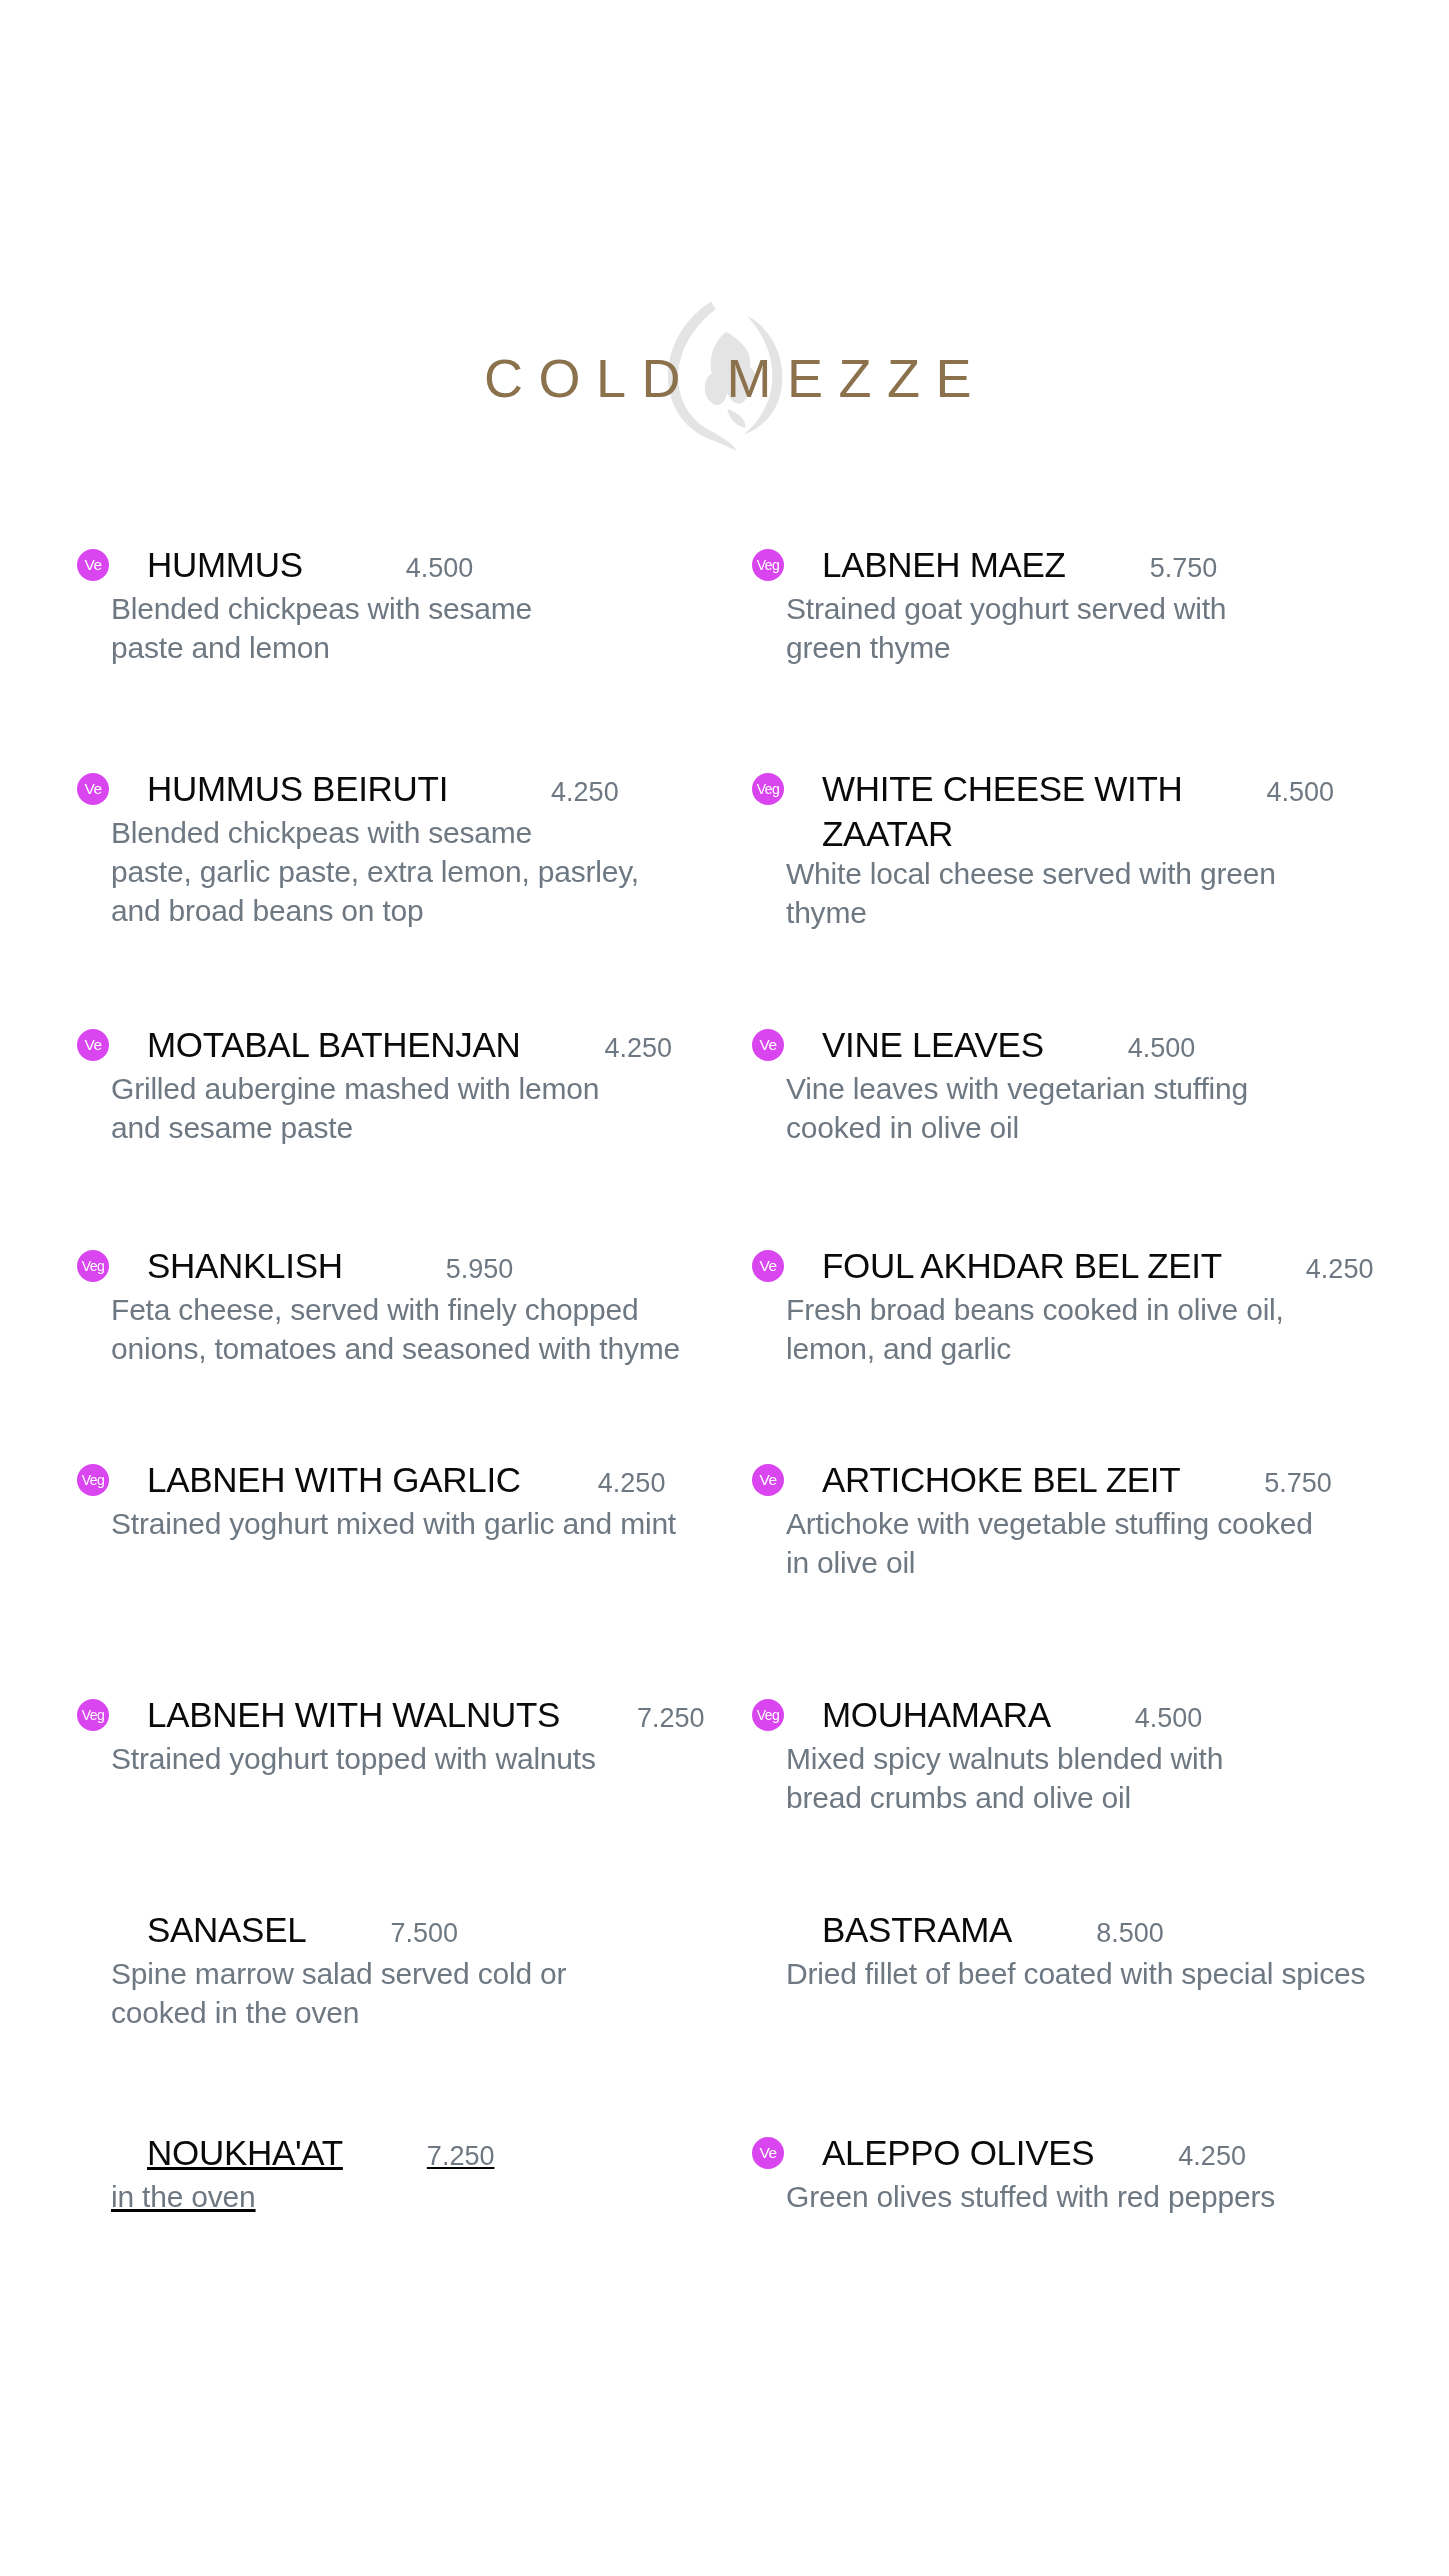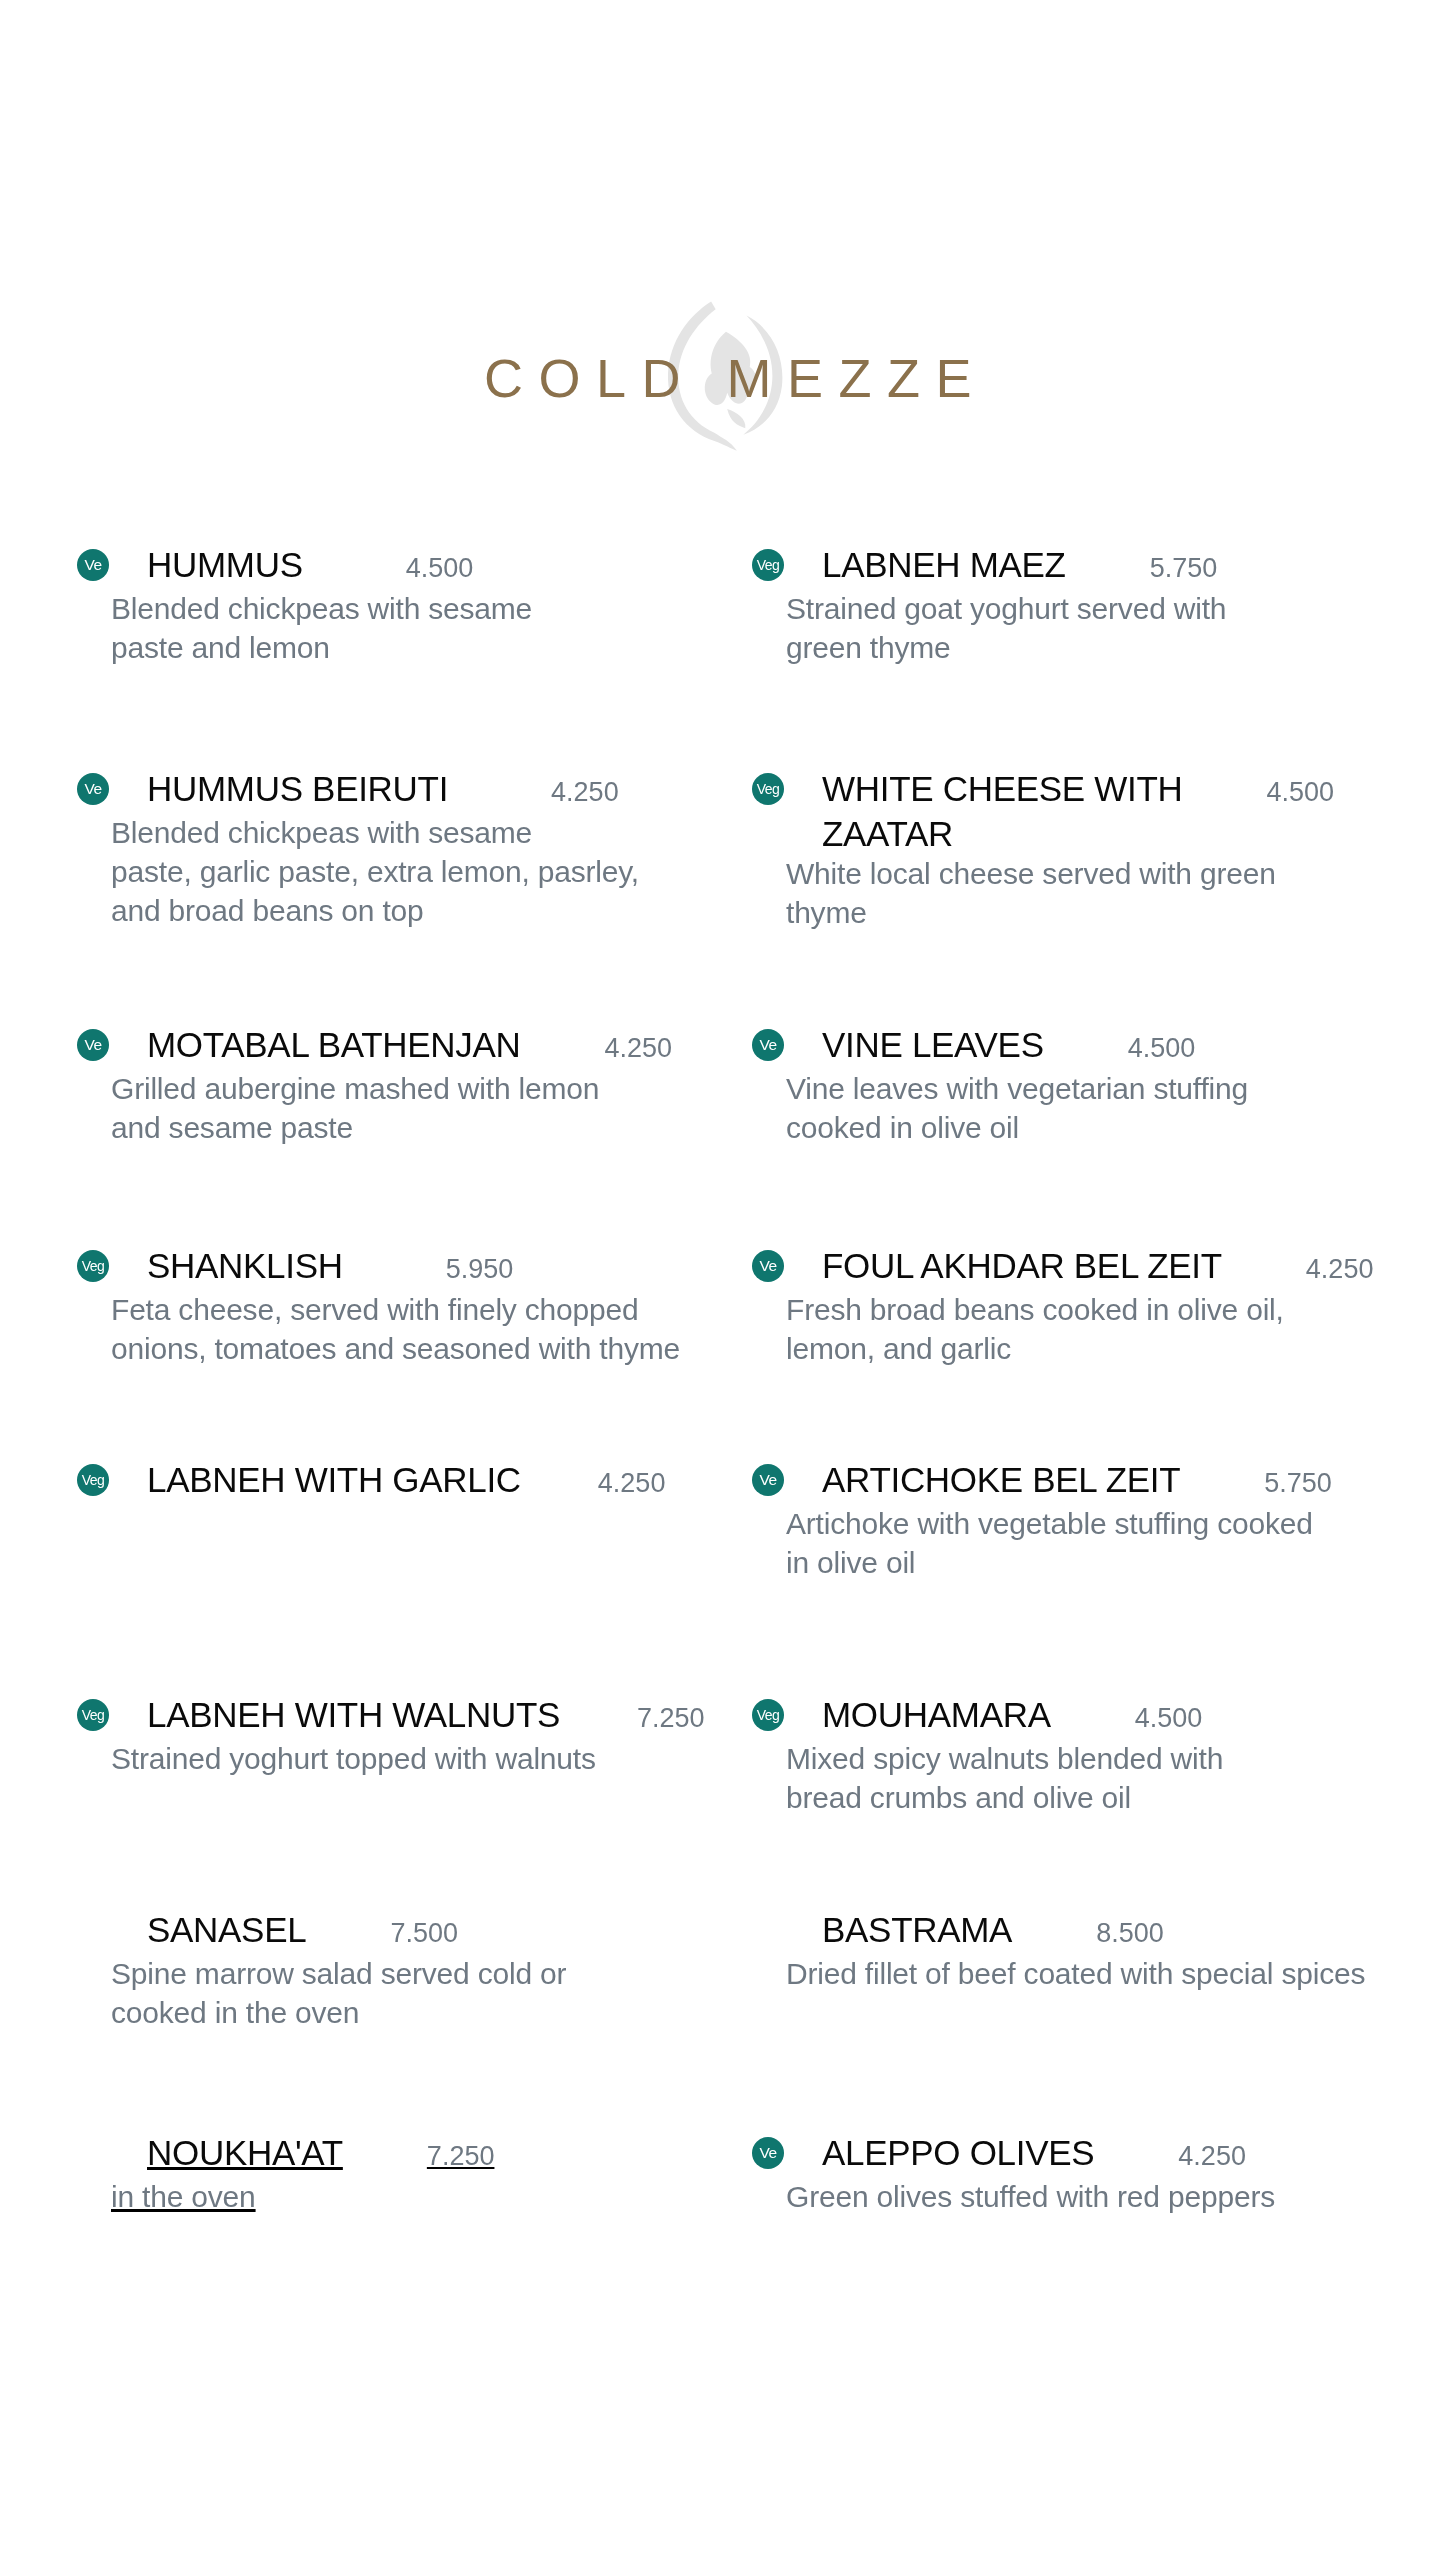--- a/index.html
+++ b/index.html
@@ -5,21 +5,21 @@
   html, body { margin: 0; padding: 0; background: #ffffff; }
   body { width: 1449px; height: 2576px; position: relative; overflow: hidden;
          font-family: "DejaVu Sans", "Liberation Sans", sans-serif; }
   .header { position: absolute; left: 0; top: 283px; width: 1449px; height: 180px; }
   .emblem { position: absolute; left: 650px; top: 13px; width: 148px; height: 155px; }
   .title { position: absolute; left: 0; top: 64px; width: 1449px; text-align: center;
            font-family: "Liberation Sans", sans-serif; font-size: 54px; letter-spacing: 15.5px;
            color: #8b714c; font-weight: normal; padding-left: 22px; box-sizing: border-box; }
   .item { position: absolute; width: 644px; }
   .badge { position: absolute; left: 0; top: 5.2px; width: 32px; height: 32px; border-radius: 50%;
-           background: #0f766e; color: #ffffff; font-family: "Liberation Sans", sans-serif;
+           background: #d946ef; color: #ffffff; font-family: "Liberation Sans", sans-serif;
            font-size: 15.5px; line-height: 32px; text-align: center; letter-spacing: -0.6px; }
   .name-row { position: relative; margin-left: 70px; display: flex; align-items: baseline; }
   .name { font-family: "Liberation Sans", sans-serif; font-size: 35px; color: #0a0a0a;
           font-weight: normal; line-height: 41px; letter-spacing: -0.3px; }
   .price { font-family: "Liberation Sans", sans-serif; font-size: 27px; color: #6e7882; line-height: 41px; }
   .desc { margin-left: 34px; font-family: "Liberation Sans", sans-serif; font-size: 30px;
           color: #6e7882; line-height: 39px; letter-spacing: -0.2px; }
 </style>
 </head>
 <body>
@@ -74,20 +74,21 @@
   <div class="desc">Feta cheese, served with finely chopped</div>
   <div class="desc">onions, tomatoes and seasoned with thyme</div>
 </div>
 
 <div class="item" style="left:77px; top:1459px;">
   <span class="badge" style="font-size:14px;">Veg</span>
   <div class="name-row">
       <span class="name">LABNEH WITH GARLIC</span>
       <span class="price" style="margin-left:77px;">4.250</span>
     </div>
+  <div class="desc">Strained yoghurt mixed with garlic and mint</div>
 </div>
 
 <div class="item" style="left:77px; top:1694px;">
   <span class="badge" style="font-size:14px;">Veg</span>
   <div class="name-row">
       <span class="name">LABNEH WITH WALNUTS</span>
       <span class="price" style="margin-left:77px;">7.250</span>
     </div>
   <div class="desc">Strained yoghurt topped with walnuts</div>
 </div>

